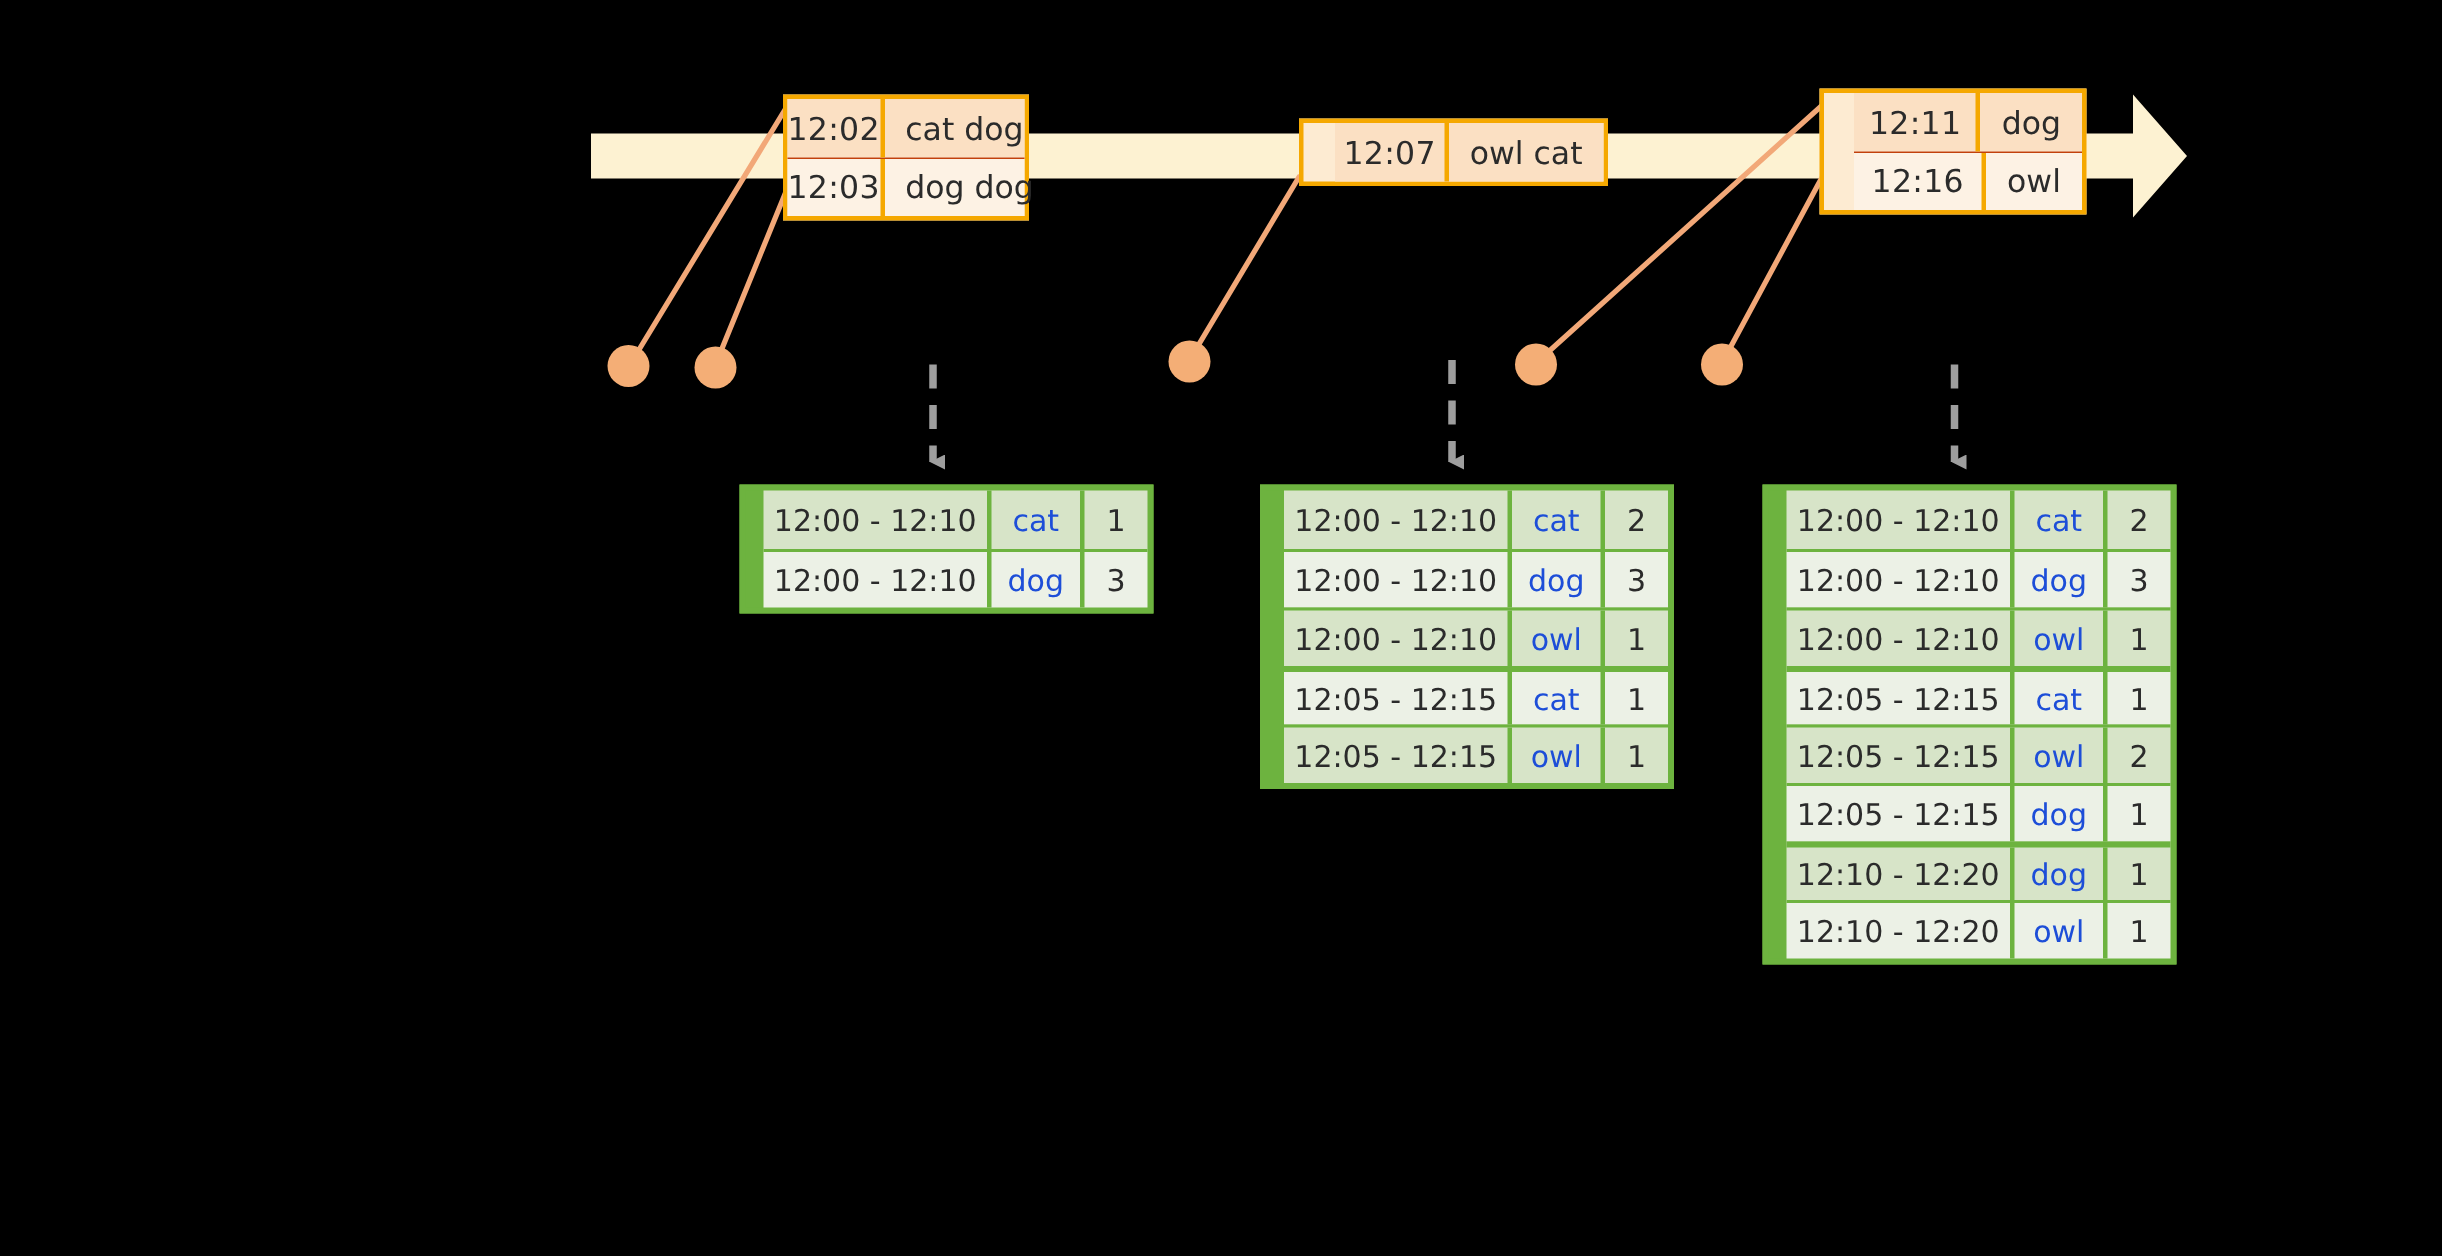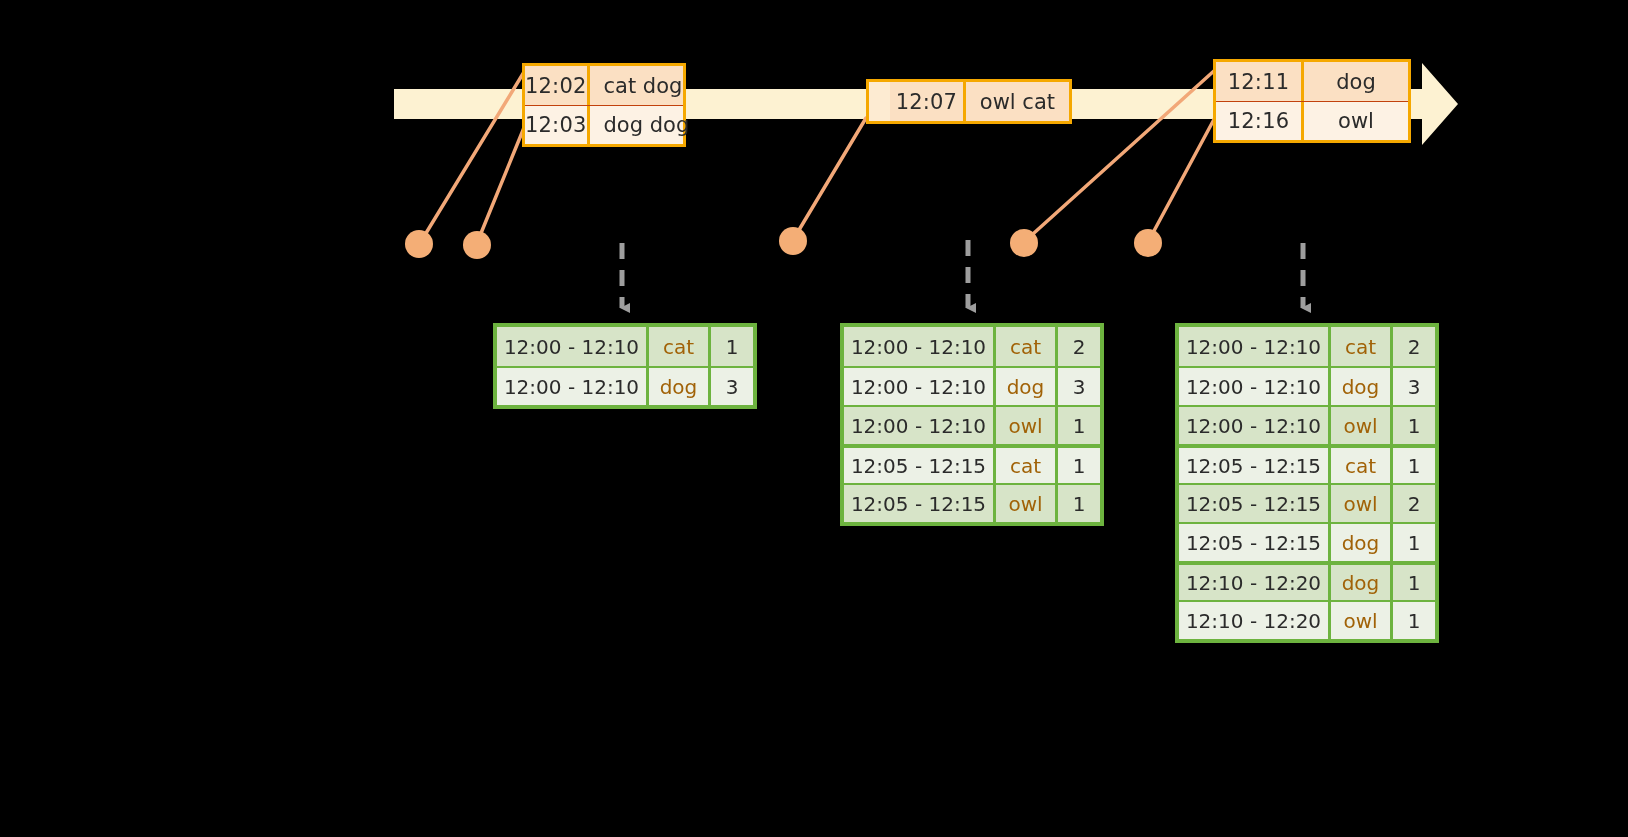--- a/index.html
+++ b/index.html
@@ -67,20 +67,21 @@
     white-space: nowrap;
   }
 
   
   .result-table {
     position: absolute;
     border: 4px solid #6DB33F;
     background: #6DB33F;
     box-sizing: border-box;
     z-index: 4;
+    padding-left: 12px;
   }
   .res-row {
     display: flex;
     height: 39px;
     box-sizing: border-box;
   }
   .res-row.shade-a { background: #D7E4C8; }
   .res-row.shade-b { background: #ECF1E6; }
   .res-row + .res-row { border-top: 2px solid #6DB33F; }
   .res-row.group-start { border-top: 4px solid #6DB33F; }
@@ -94,21 +95,21 @@
     border-right: 3px solid #6DB33F;
     box-sizing: border-box;
     white-space: nowrap;
   }
   .res-key {
     width: 62px;
     display: flex;
     align-items: center;
     justify-content: center;
     font-size: 20px;
-    color: #a16207;
+    color: #1d4ed8;
     border-right: 3px solid #6DB33F;
     box-sizing: border-box;
   }
   .res-cnt {
     width: 42px;
     display: flex;
     align-items: center;
     justify-content: center;
     font-size: 20px;
     color: #2b2b2b;
@@ -163,21 +164,21 @@
     </div>
   </div>
 
   <div class="event-group" style="left:866px; top:79px; width:206px;padding-left:21px;">
     <div class="event-row shade-a">
       <div class="event-time">12:07</div>
       <div class="event-words">owl cat</div>
     </div>
   </div>
 
-  <div class="event-group" style="left:1213px; top:59px; width:198px;">
+  <div class="event-group" style="left:1213px; top:59px; width:178px;padding-left:20px;">
     <div class="event-row shade-a">
       <div class="event-time">12:11</div>
       <div class="event-words">dog</div>
     </div>
     <div class="event-row shade-b">
       <div class="event-time">12:16</div>
       <div class="event-words">owl</div>
     </div>
   </div>
 

